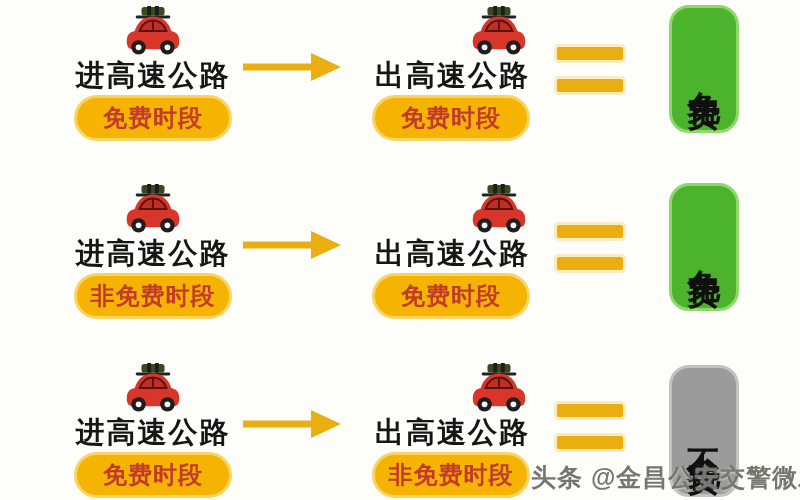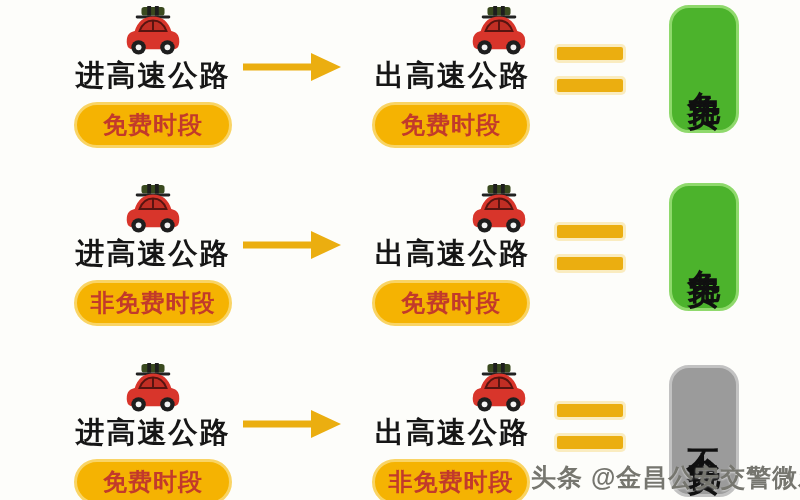--- a/index.html
+++ b/index.html
@@ -18,21 +18,21 @@
   .station.enter{left:58px;}
   .station.exit{left:340px;align-items:flex-end;}
 
   .car{width:62px;height:50px;display:block;}
 
   .station-label{
     margin-top:2px;font-size:29px;font-weight:700;color:#161616;
     letter-spacing:2px;line-height:34px;white-space:nowrap;
   }
   .pill{
-    margin-top:10px;width:158px;height:46px;box-sizing:border-box;
+    margin-top:3px;width:158px;height:46px;box-sizing:border-box;
     background:#F5B302;border:3px solid #F9D465;border-radius:23px;
     display:flex;align-items:center;justify-content:center;
     font-size:24px;font-weight:700;color:#C23A2B;letter-spacing:1px;white-space:nowrap;
   }
 
   .arrow{position:absolute;left:240px;top:49px;width:104px;height:36px;}
 
   .equals{position:absolute;left:557px;top:47px;display:flex;flex-direction:column;gap:19px;}
   .equals .bar{
     width:66px;height:13px;background:#EBAE10;border-radius:2px;

